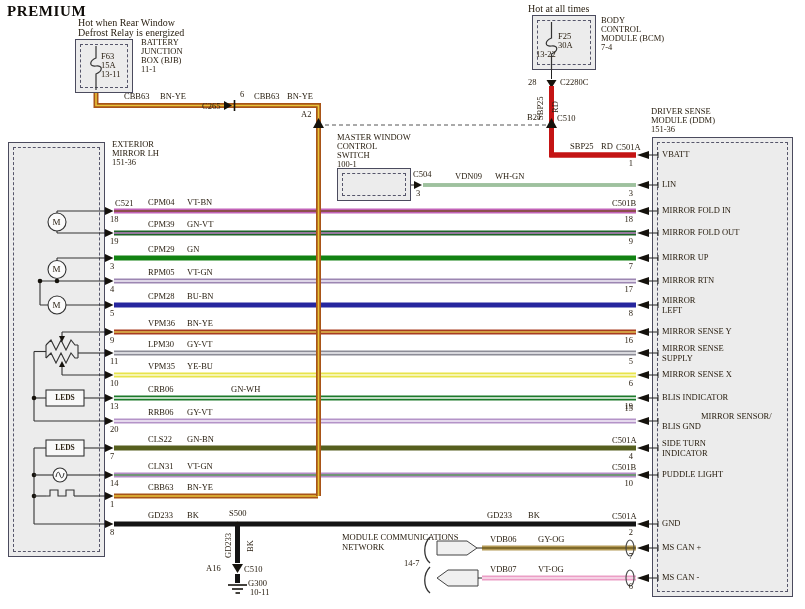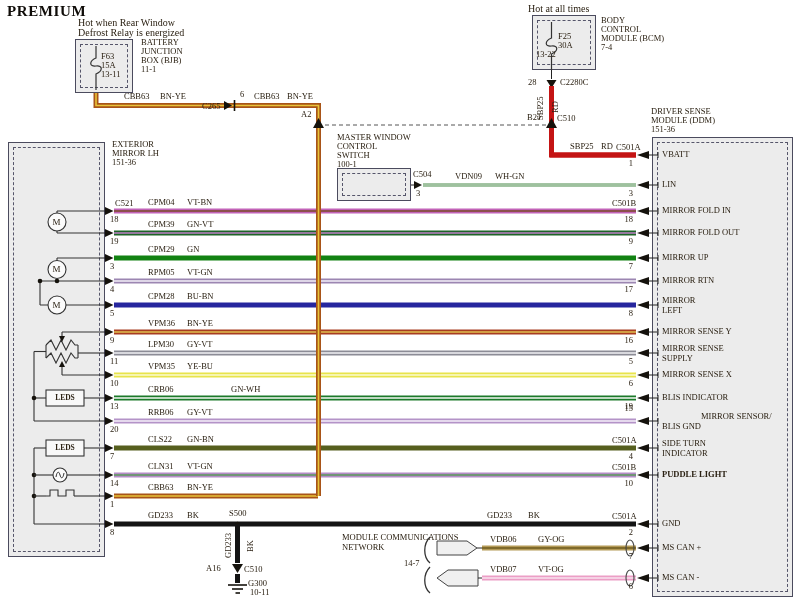--- a/index.html
+++ b/index.html
@@ -353,21 +353,21 @@
     <div class="lbl" style="left: 110px; top: 452px;">7</div>
     <div class="lbl" style="left: 612px; top: 436px;">C501A</div>
     <div class="lbl" style="left: 611px; top: 452px; width: 22px; text-align: right;">4</div>
     <div class="lbl" style="left: 662px; top: 439px;">SIDE TURN</div>
     <div class="lbl" style="left: 662px; top: 449px;">INDICATOR</div>
     <div class="lbl" style="left: 148px; top: 462px;">CLN31</div>
     <div class="lbl" style="left: 187px; top: 462px;">VT-GN</div>
     <div class="lbl" style="left: 110px; top: 479px;">14</div>
     <div class="lbl" style="left: 612px; top: 463px;">C501B</div>
     <div class="lbl" style="left: 611px; top: 479px; width: 22px; text-align: right;">10</div>
-    <div class="lbl" style="left: 662px; top: 470px; font-weight: bold;">PUDDLE LIGHT</div>
+    <div class="lbl" style="left: 662px; top: 470px;">PUDDLE LIGHT</div>
     <div class="lbl" style="left: 148px; top: 483px;">CBB63</div>
     <div class="lbl" style="left: 187px; top: 483px;">BN-YE</div>
     <div class="lbl" style="left: 110px; top: 500px;">1</div>
     <div class="lbl" style="left: 148px; top: 511px;">GD233</div>
     <div class="lbl" style="left: 187px; top: 511px;">BK</div>
     <div class="lbl" style="left: 487px; top: 511px;">GD233</div>
     <div class="lbl" style="left: 528px; top: 511px;">BK</div>
     <div class="lbl" style="left: 110px; top: 528px;">8</div>
     <div class="lbl" style="left: 612px; top: 512px;">C501A</div>
     <div class="lbl" style="left: 611px; top: 528px; width: 22px; text-align: right;">2</div>

